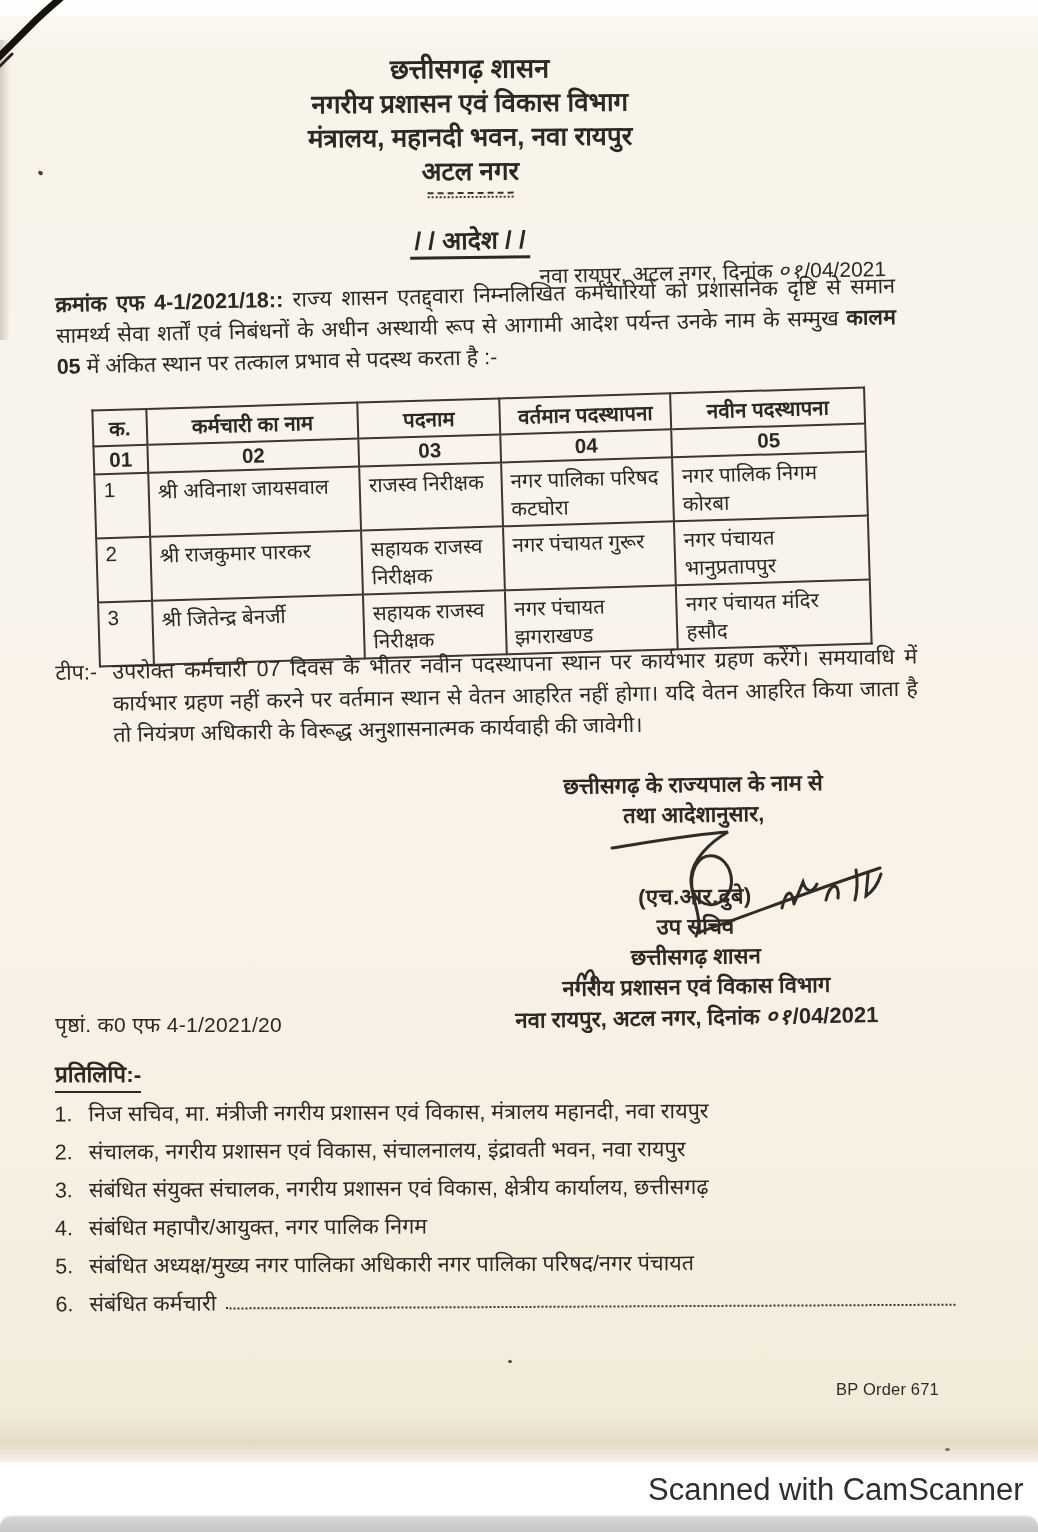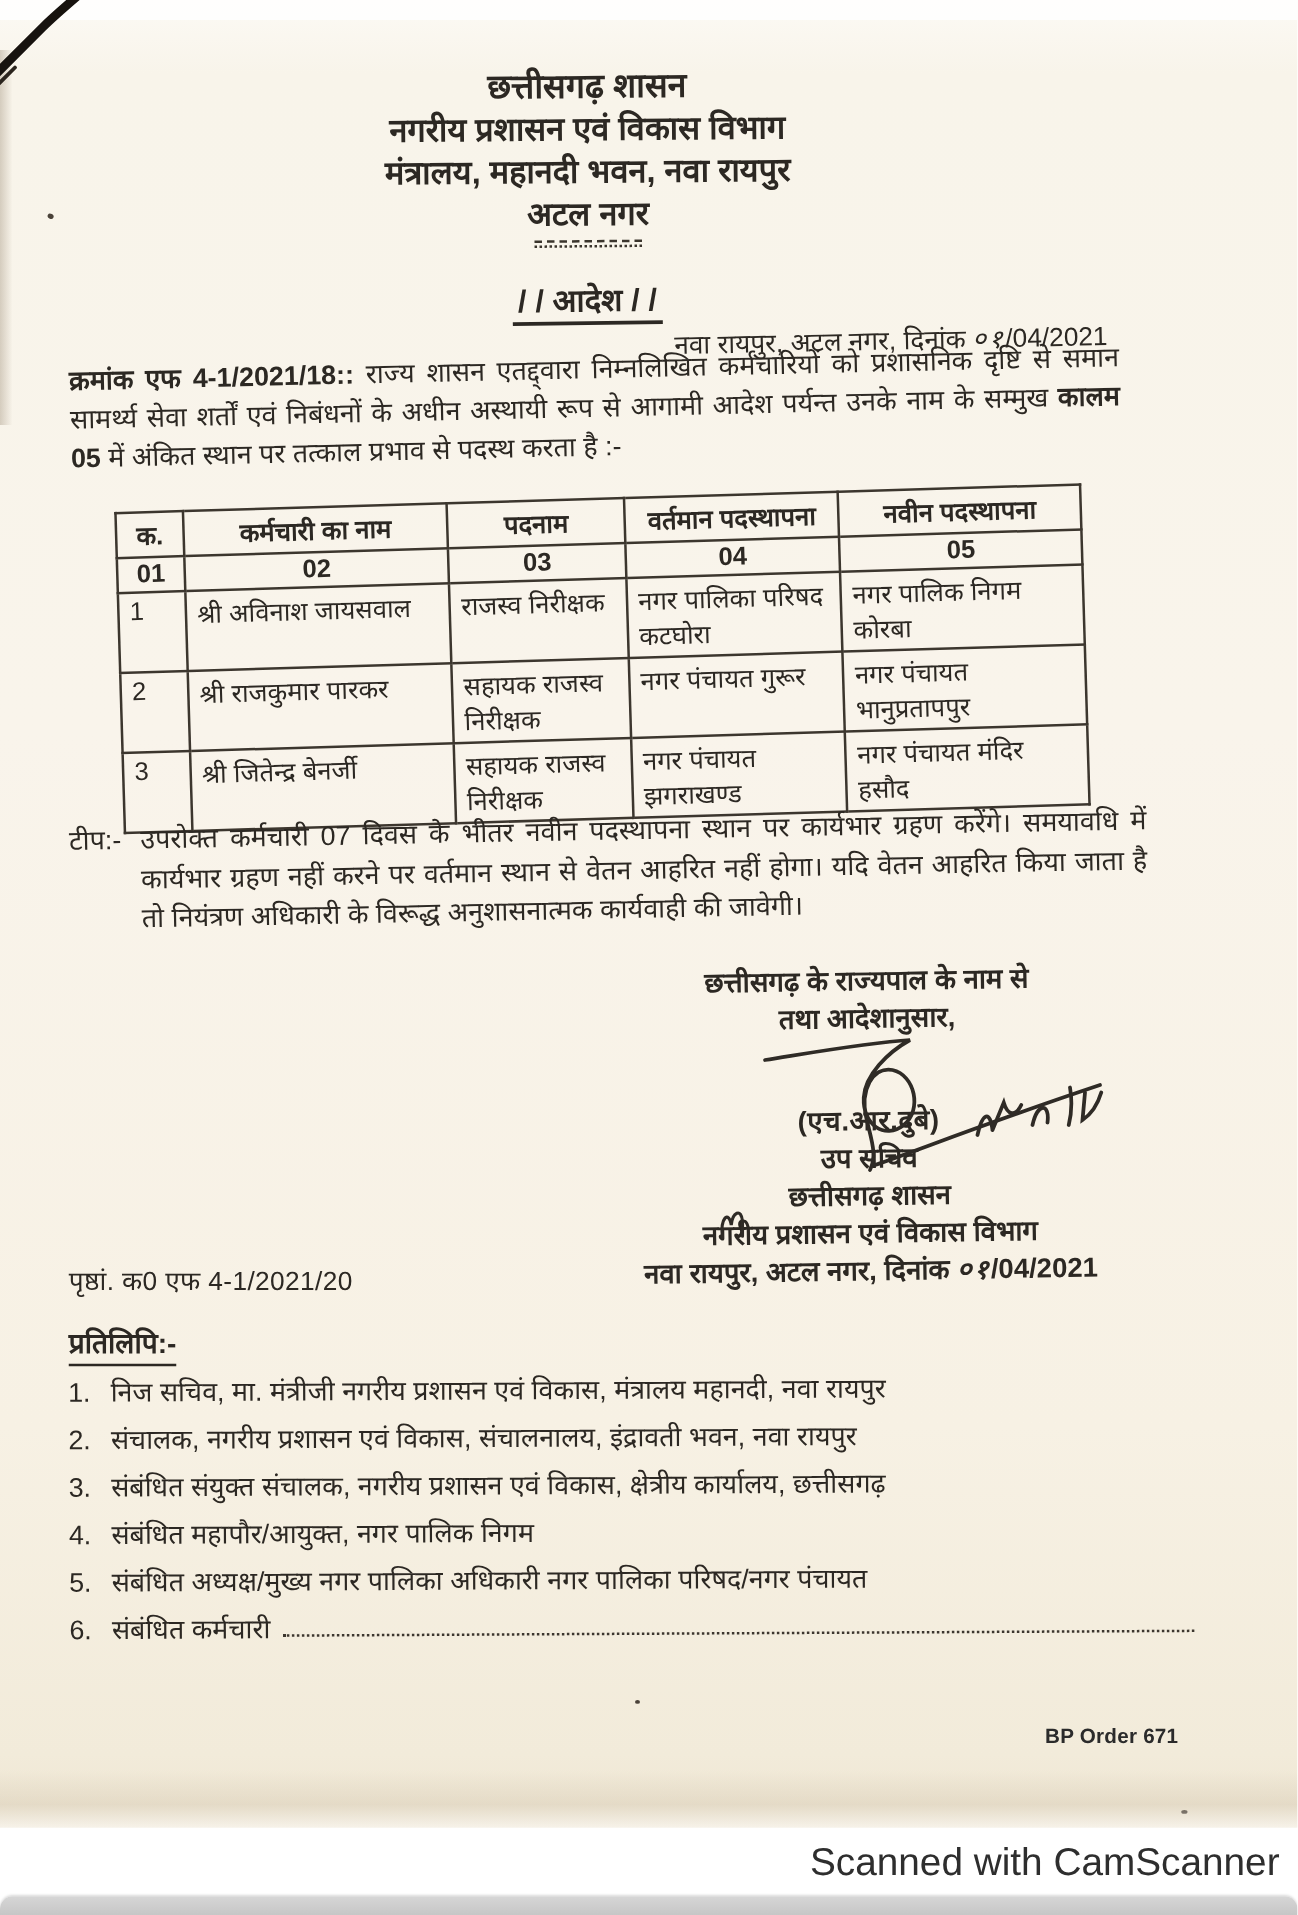--- a/index.html
+++ b/index.html
@@ -112,21 +112,21 @@
   .copy-label {
     position:absolute; top:1058px; left:55px; font-size:22.5px; font-weight:bold;
     border-bottom:2.5px solid #2c2823; padding-bottom:2px;
   }
   .copy-list { position:absolute; top:1098px; left:55px; width:910px; transform:rotate(-0.3deg); }
   .copy-item { display:flex; font-size:21.5px; line-height:28px; margin-bottom:10px; }
   .copy-item .num { width:34px; flex:none; }
   .copy-item .txt { flex:none; }
   .dots { flex:1 1 auto; border-bottom:2.5px dotted #3c362e; margin:0 10px 4px 10px; height:20px; }
 
-  .bp-order { position:absolute; top:1380px; left:836px; font-size:16.5px; color:#2b2b2b; font-weight:bold; letter-spacing:.2px; }
+  .bp-order { position:absolute; top:1380px; left:836px; font-size:16.5px; color:#2b2b2b; font-weight:normal; letter-spacing:.2px; }
 
   
   .cam-credit {
     position:absolute; top:1472px; left:648px; width:420px;
     font-size:31px; color:#2e2e2e; font-weight:500; white-space:nowrap;
     font-family:"Liberation Sans","DejaVu Sans",sans-serif;
   }
   .footer-bar {
     position:absolute; bottom:0; left:0; width:1038px; height:15px;
     background:linear-gradient(180deg,#d6d6d6,#c6c6c6);

